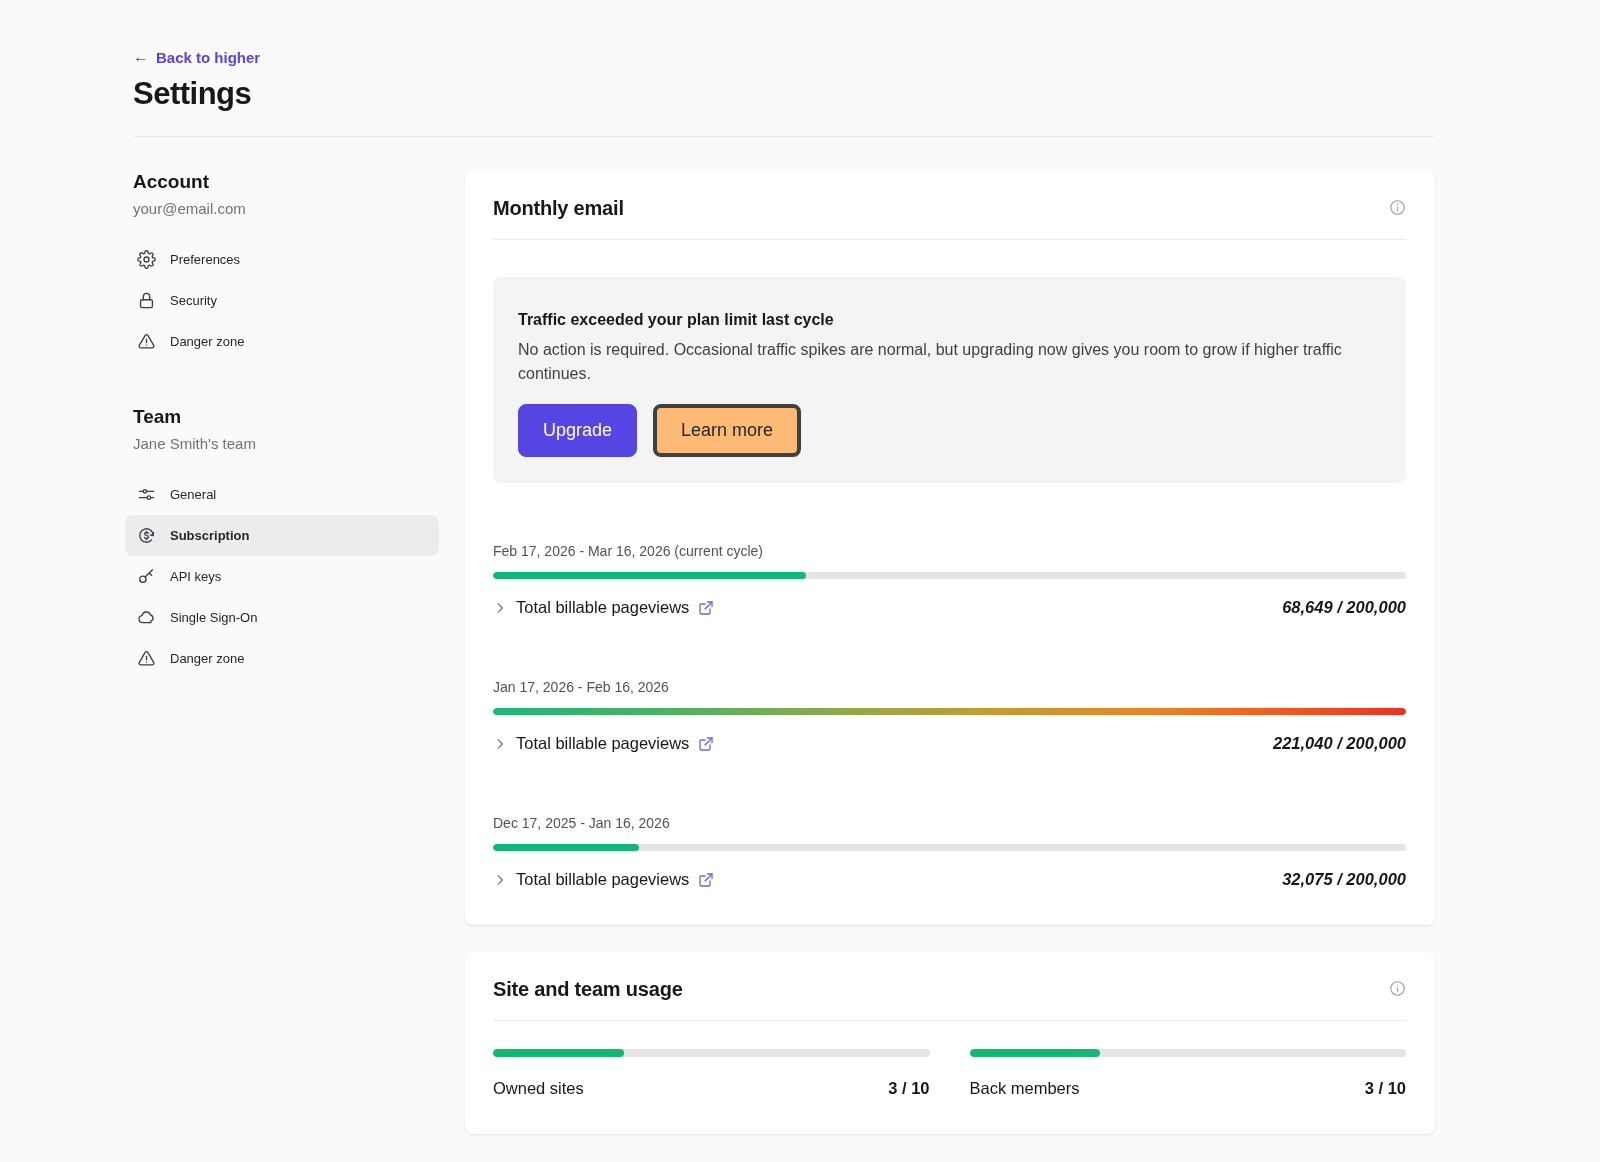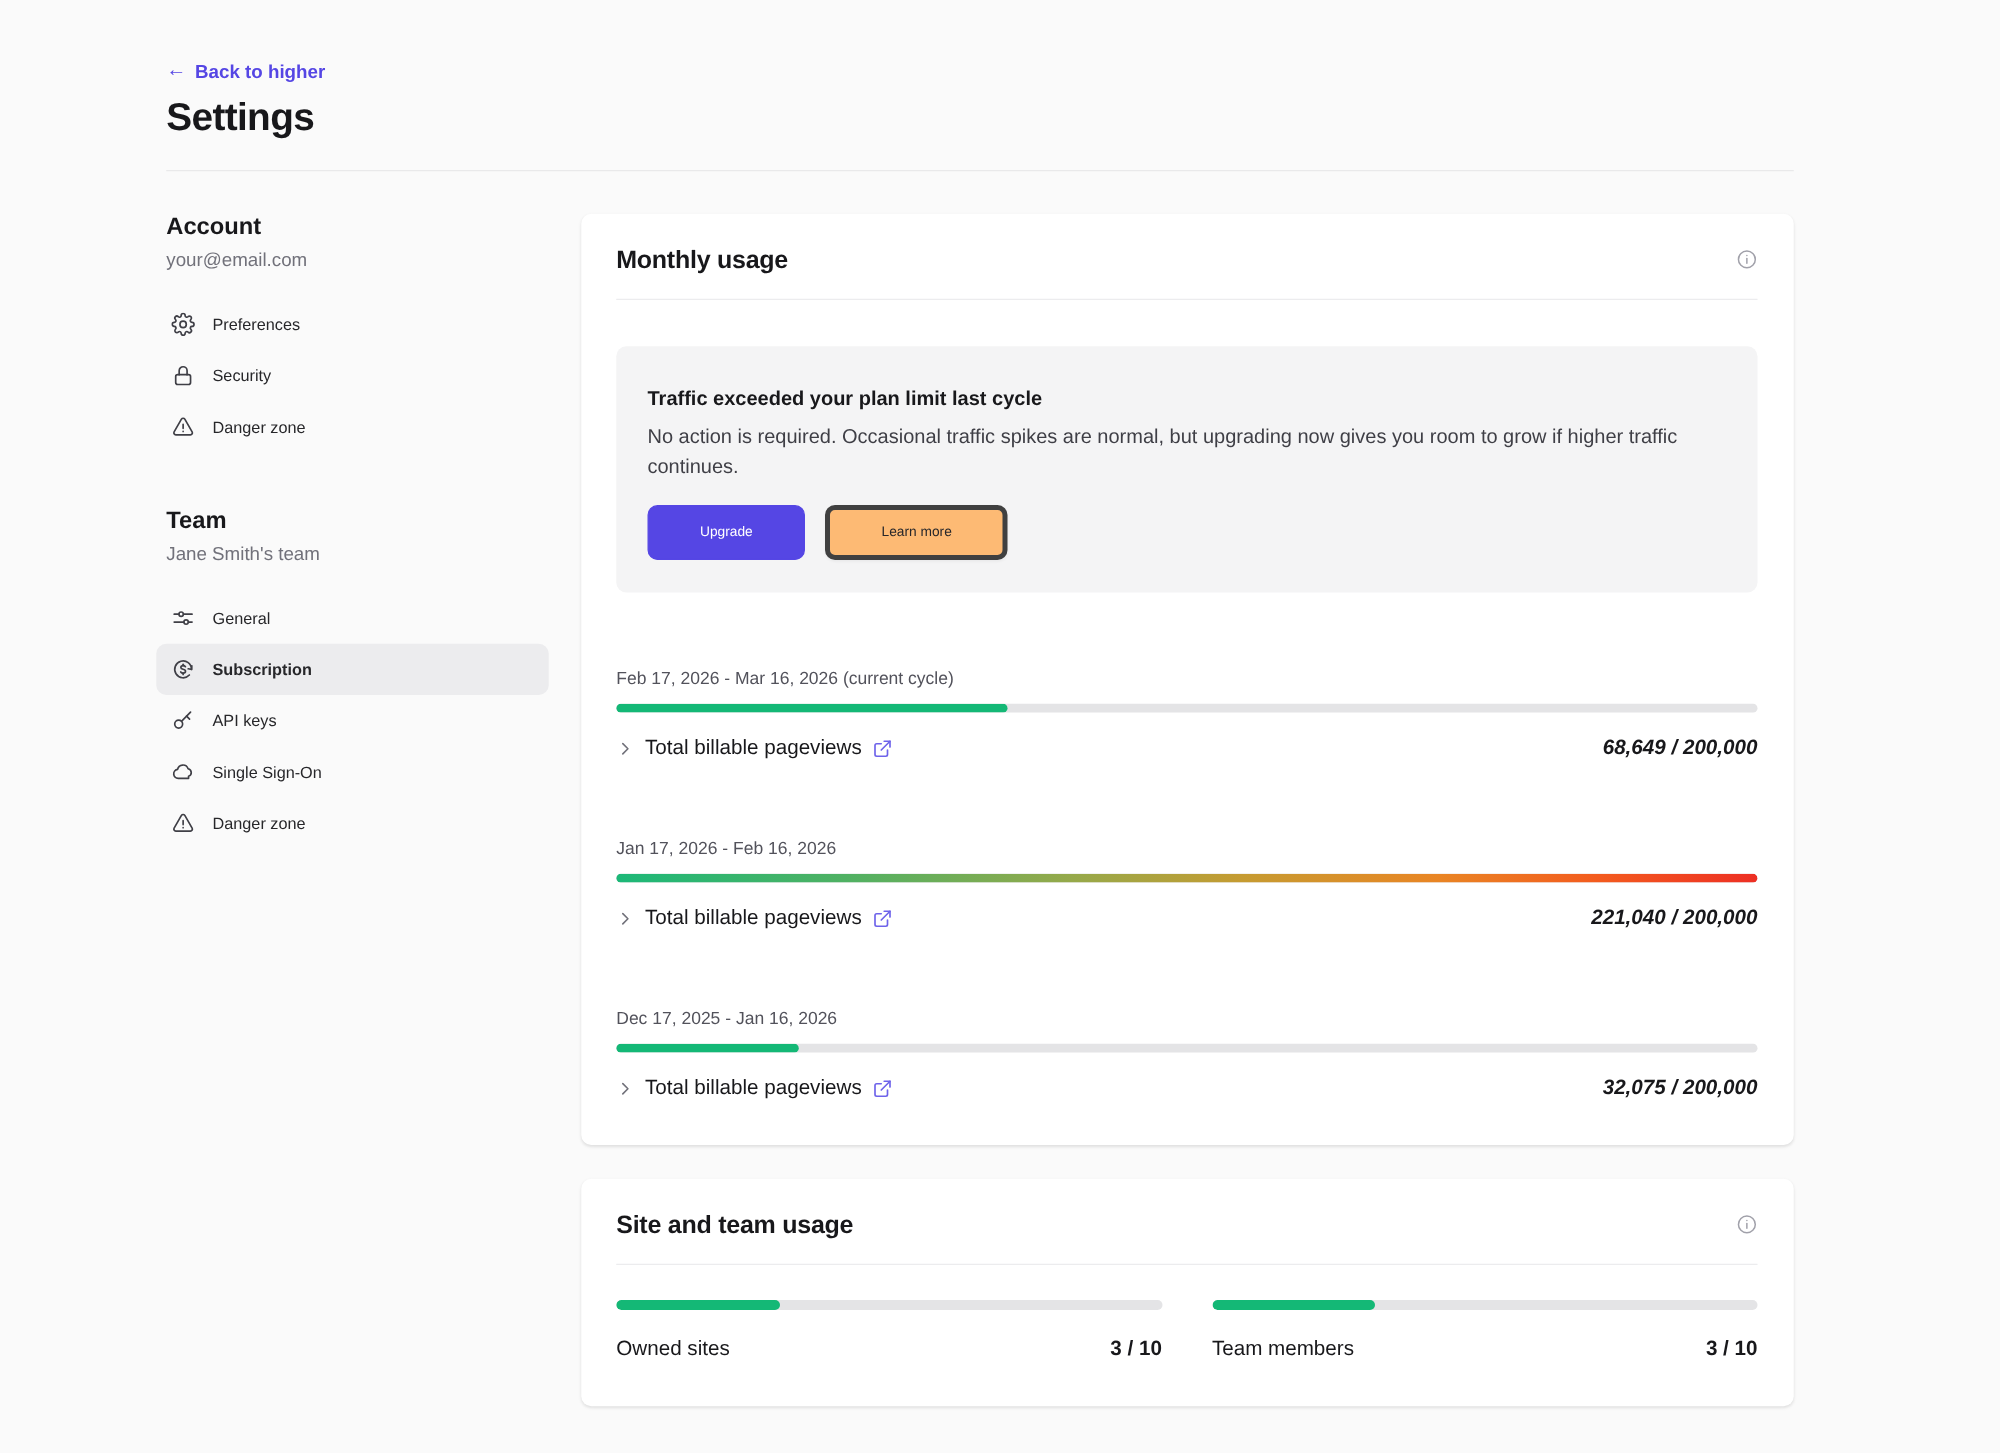--- a/index.html
+++ b/index.html
@@ -53,21 +53,21 @@
   .card-title { font-size: 20px; font-weight: 600; letter-spacing: -0.2px; }
   .info-icon { width: 17px; height: 17px; color: #a1a1aa; margin-top: 2px; cursor: pointer; }
   .info-icon svg { width: 100%; height: 100%; }
   .card-rule { border: none; border-top: 1px solid #ececee; margin-top: 19px; }
 
   
   .notice { background: #f4f4f5; border-radius: 8px; margin-top: 37px; padding: 34px 25px 26px 25px; }
   .notice-title { font-size: 16px; font-weight: 700; color: #18181b; }
   .notice-body { font-size: 16px; color: #3f3f46; line-height: 1.5; margin-top: 9px; max-width: 880px; }
   .notice-actions { display: flex; gap: 16px; margin-top: 18px; }
-  .btn { font-family: inherit; font-size: 11px; border-radius: 8px; padding: 12px 41px; cursor: pointer; font-weight: 500; }
+  .btn { font-family: inherit; font-size: 18px; border-radius: 8px; padding: 12px 24px; cursor: pointer; font-weight: 500; }
   .btn-primary { background: #5546e4; color: #ffffff; border: 1px solid #5546e4; }
   .btn-secondary { background: #fdba74; color: #27272a; border: 4px solid #404040; box-shadow: 0 1px 2px rgba(0,0,0,0.04); }
 
   
   .cycles { margin-top: 60px; }
   .cycle + .cycle { margin-top: 62px; }
   .cycle-period { font-size: 14px; color: #52525b; }
   .track { margin-top: 13px; height: 7px; border-radius: 4px; background: #e4e4e6; overflow: hidden; }
   .fill { height: 100%; border-radius: 4px; background: #14b876; }
   .fill.over {
@@ -199,21 +199,21 @@
             <span>Danger zone</span>
           </div>
         </nav>
       </div>
     </aside>
 
     <main class="main">
 
       <section class="card">
         <div class="card-head">
-          <h3 class="card-title">Monthly usage</h3>
+          <h3 class="card-title">Monthly email</h3>
           <span class="info-icon">
             <svg viewBox="0 0 24 24" fill="none" stroke="currentColor" stroke-width="1.7" stroke-linecap="round">
                 <circle cx="12" cy="12" r="9.5"></circle>
                 <line x1="12" y1="11" x2="12" y2="16.5"></line>
                 <line x1="12" y1="7.5" x2="12.01" y2="7.5"></line>
               </svg>
           </span>
         </div>
         <hr class="card-rule">
 
@@ -321,21 +321,21 @@
             <div class="stat-row">
               <span class="stat-label">Owned sites</span>
               <span class="stat-value">3 / 10</span>
             </div>
           </div>
           <div class="stat">
             <div class="track">
               <div class="fill" style="width: 30%;"></div>
             </div>
             <div class="stat-row">
-              <span class="stat-label">Team members</span>
+              <span class="stat-label">Back members</span>
               <span class="stat-value">3 / 10</span>
             </div>
           </div>
         </div>
       </section>
 
     </main>
   </div>
 </div>
 

